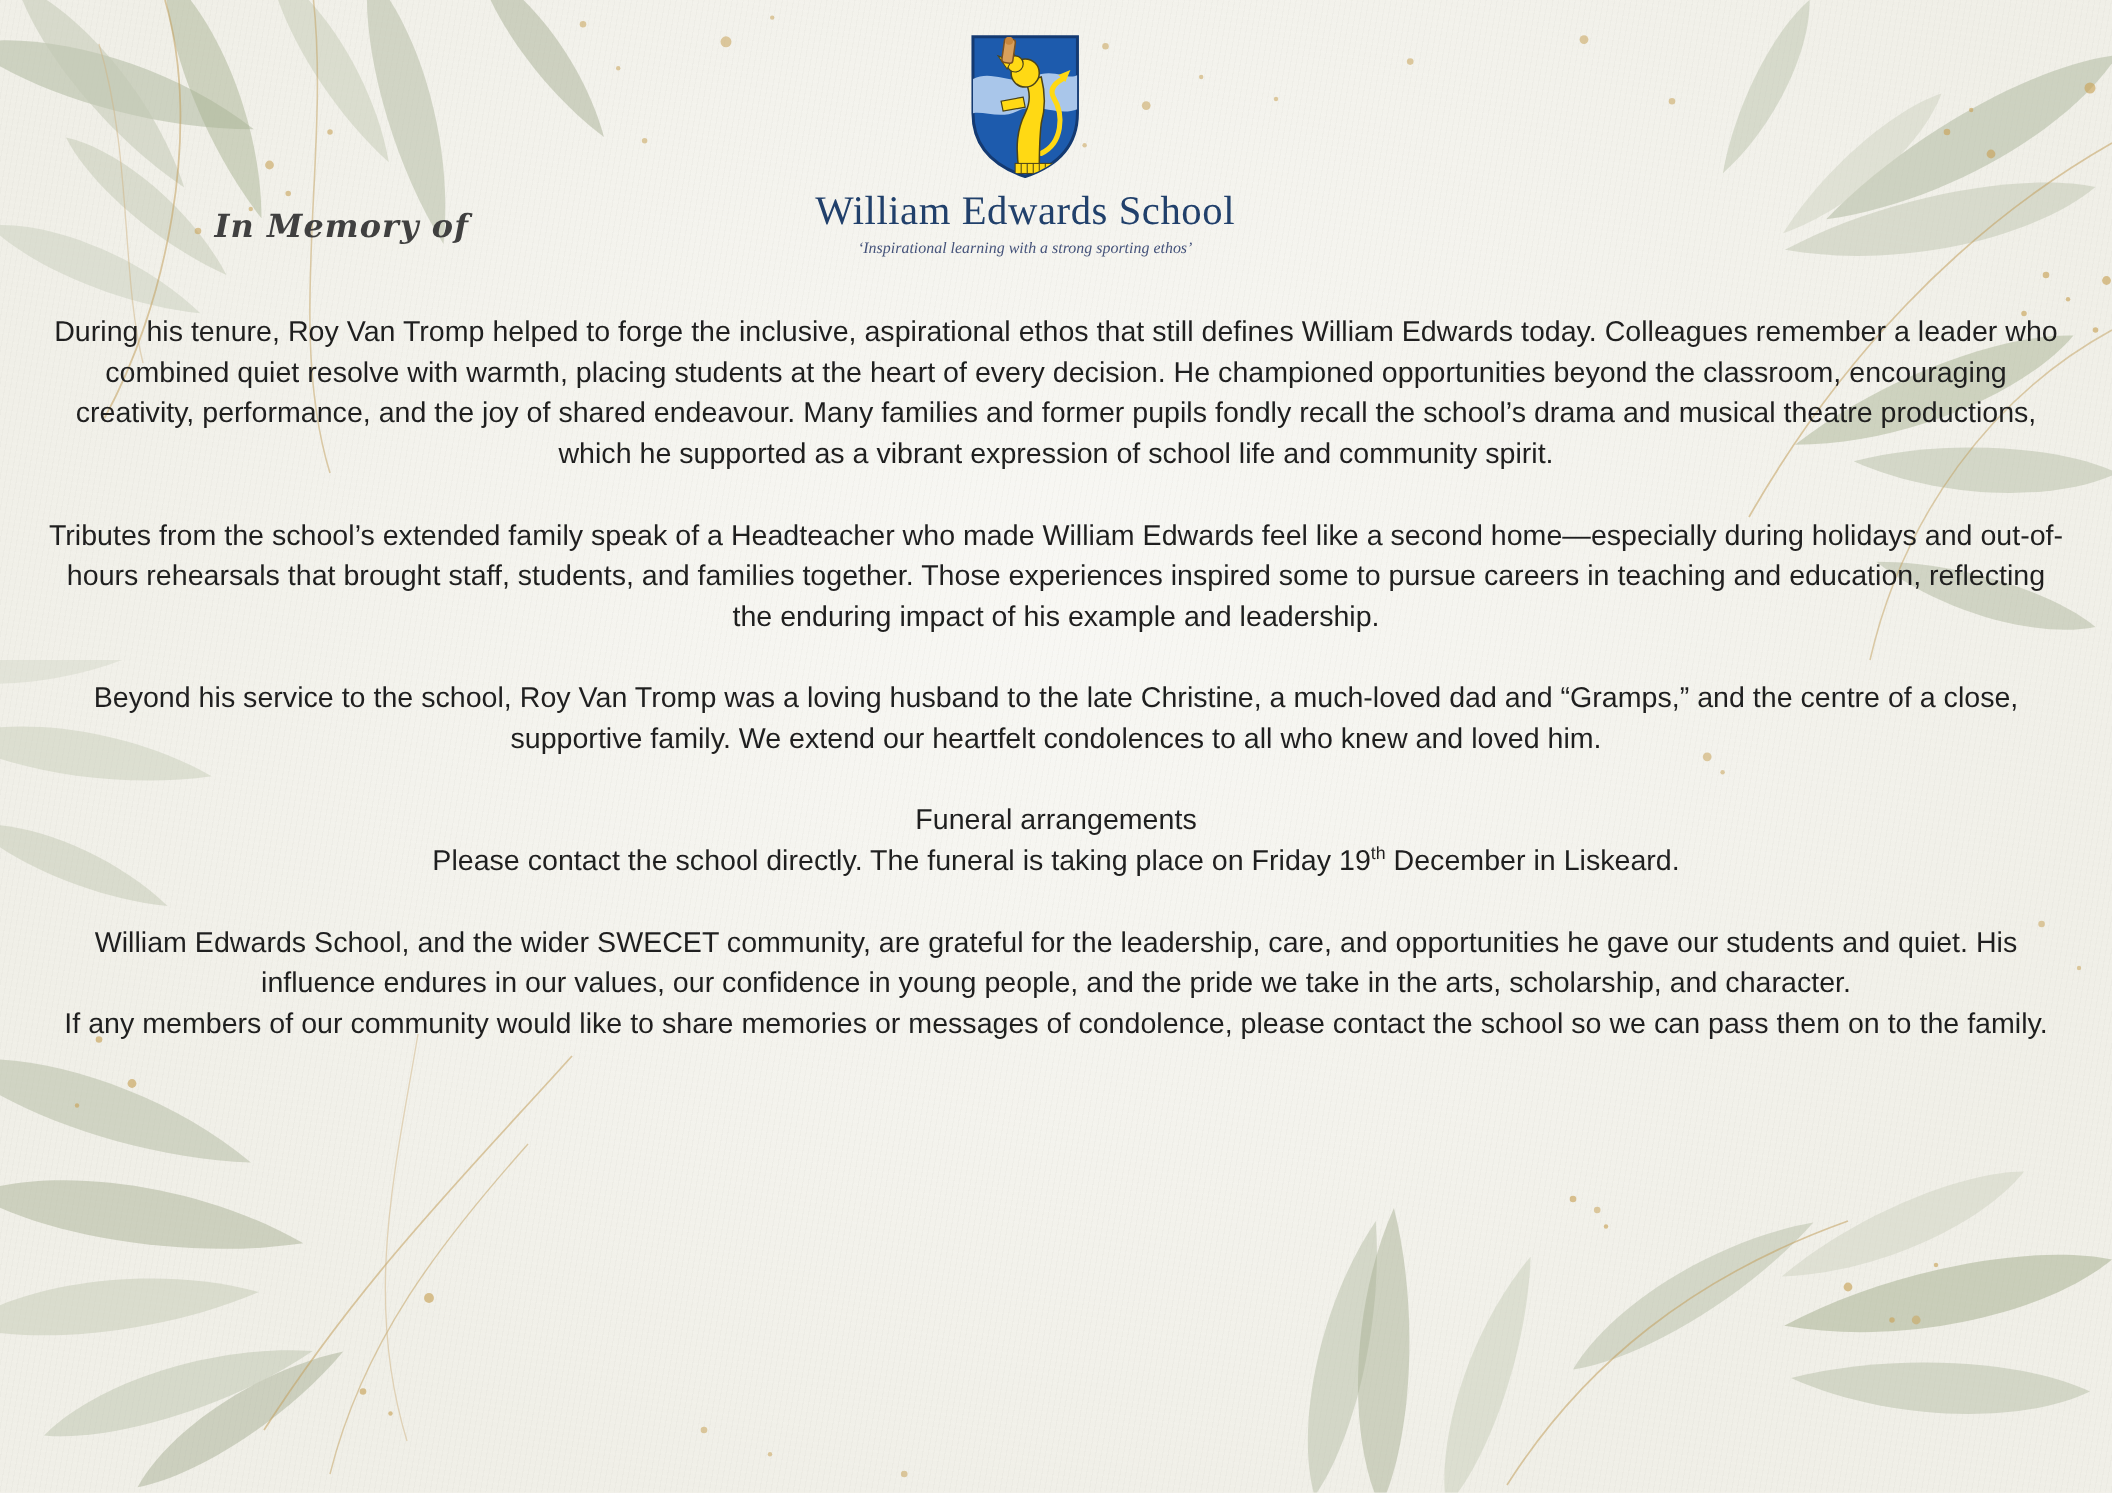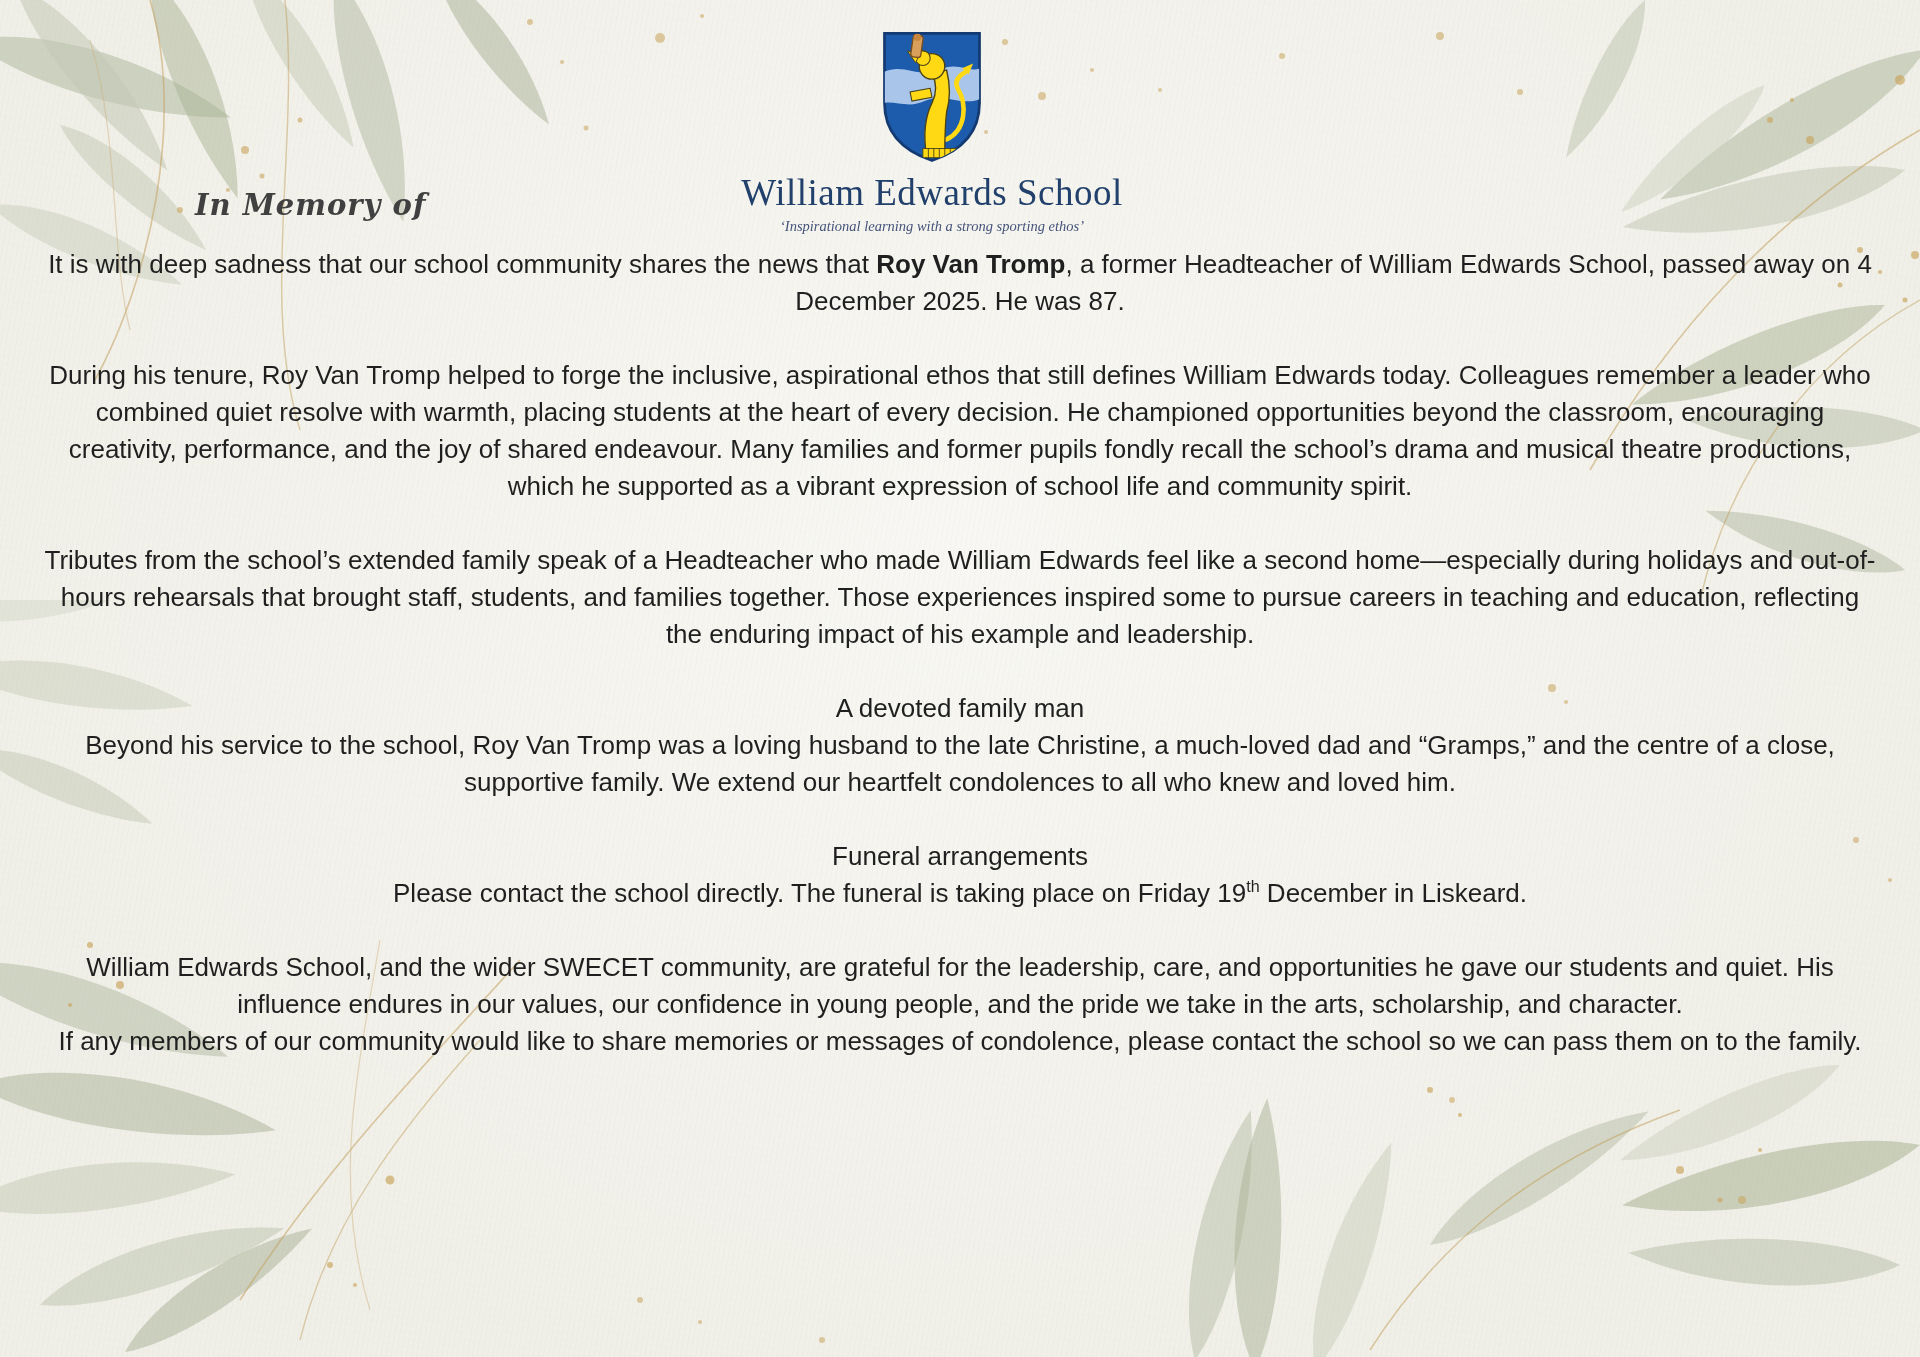--- a/index.html
+++ b/index.html
@@ -197,32 +197,30 @@
     </g>
   </svg>
   <div class="school-name">William Edwards School</div>
   <div class="tagline">‘Inspirational learning with a strong sporting ethos’</div>
 </div>
 
 <div class="in-memory">In Memory of</div>
 
 <div class="content">
 
-  <p><span>It  is with deep sadness that our school community shares the news that </span><b class="name">Roy Van Tromp</b><span>, a former Headteacher of William Edwards School, passed away on 4 December 2025. He was 87.</span></p>
 
   <div class="section">
     <p>During his tenure, Roy Van Tromp helped to forge the inclusive, aspirational ethos that still defines William Edwards today. Colleagues remember a leader who combined quiet resolve with warmth, placing students at the heart of every decision. He championed opportunities beyond the classroom, encouraging creativity, performance, and the joy of shared endeavour. Many families and former pupils fondly recall the school’s drama and musical theatre productions, which he supported as a vibrant expression of school life and community spirit.</p>
   </div>
 
   <div class="section">
     <p>Tributes from the school’s extended family speak of a Headteacher who made William Edwards feel like a second home—especially during holidays and out-of-hours rehearsals that brought staff, students, and families together. Those experiences inspired some to pursue careers in teaching and education, reflecting the enduring impact of his example and leadership.</p>
   </div>
 
   <div class="section">
-    <p class="section-heading">A devoted family man</p>
     <p>Beyond his service to the school, Roy Van Tromp was a loving husband to the late Christine, a much-loved dad and “Gramps,” and the centre of a close, supportive family. We extend our heartfelt condolences to all who knew and loved him.</p>
   </div>
 
   <div class="section">
     <p class="section-heading">Funeral arrangements</p>
     <p><span>Please contact the school directly. The funeral is taking place on Friday 19</span><sup class="ord">th</sup><span> December in Liskeard.</span></p>
   </div>
 
   <div class="section">
     <p>William Edwards School, and the wider SWECET community, are grateful for the leadership, care, and opportunities he gave our students and quiet. His influence endures in our values, our confidence in young people, and the pride we take in the arts, scholarship, and character.</p>

